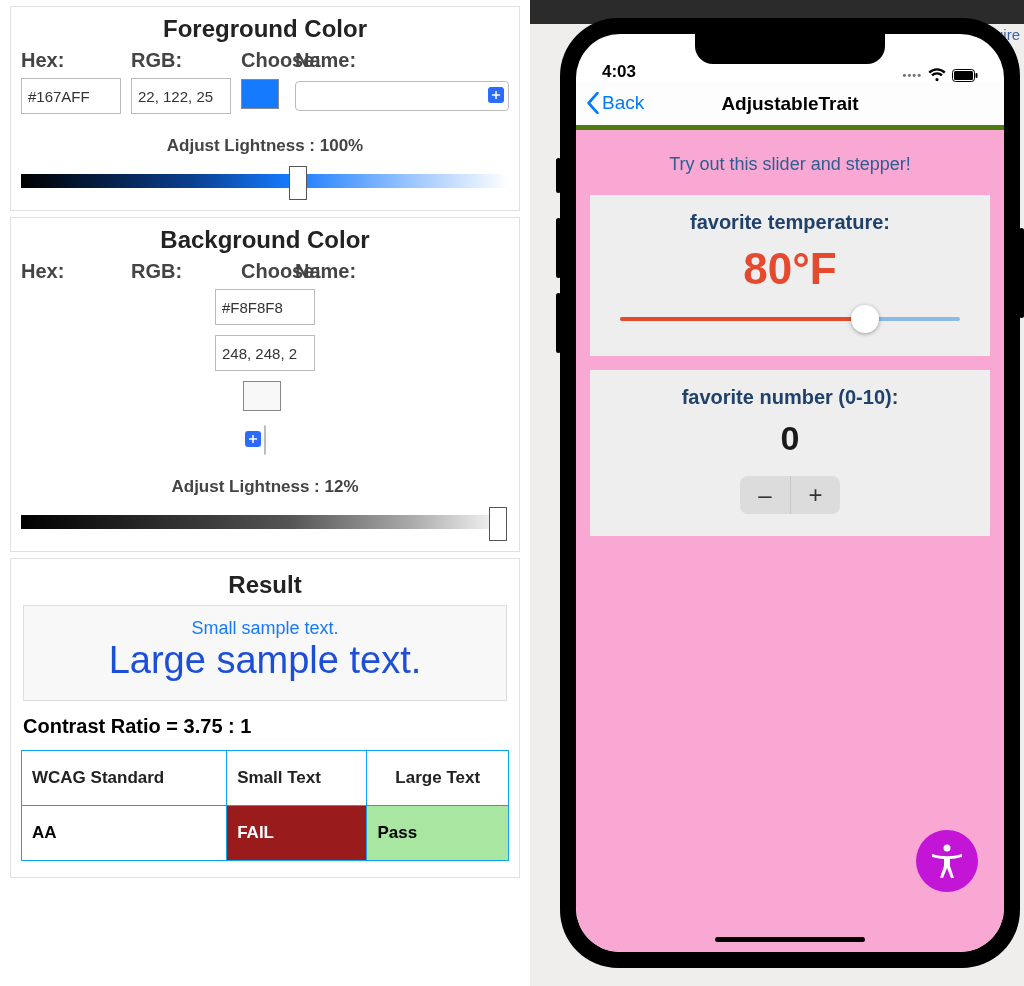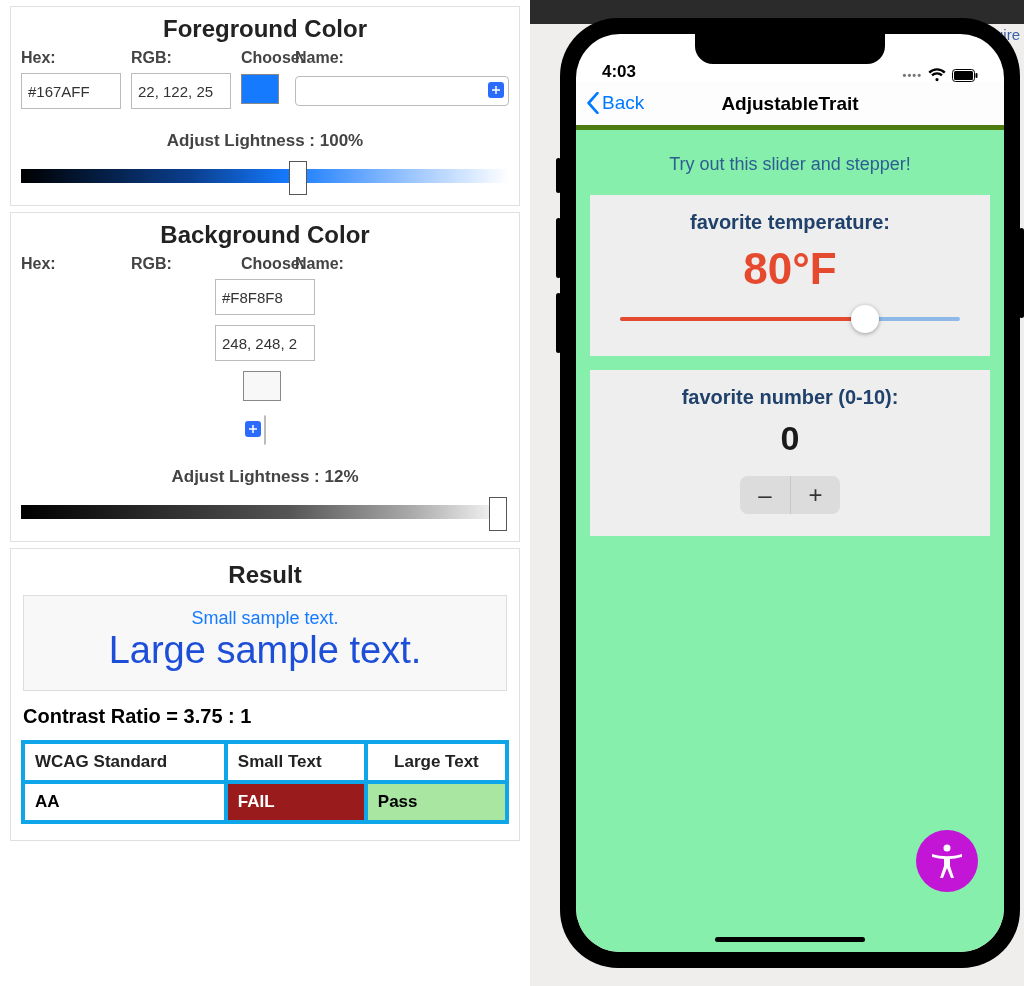--- a/index.html
+++ b/index.html
@@ -38,21 +38,21 @@
   .labels-row, .inputs-row {
     display: flex;
     gap: 10px;
     align-items: center;
   }
   .col-hex   { width: 100px; }
   .col-rgb   { width: 100px; }
   .col-swatch{ width: 44px; }
   .col-name  { flex: 1; }
   .field-label {
-    font-size: 16px;
+    font-size: 20px;
     font-weight: 700;
     color: #444;
   }
   input.text {
     width: 100%;
     height: 36px;
     border: 1px solid #bbb;
     font-size: 15px;
     padding: 0 6px;
     color: #333;
@@ -113,22 +113,22 @@
   .small-sample { font-size:18px; color:#167AFF; }
   .large-sample { font-size:38px; color:#1d4ed8; }
   .ratio-line { font-size:20px; font-weight:700; margin: 4px 0 12px 2px; }
 
   table.wcag {
     width: 100%;
     border-collapse: collapse;
     font-size: 17px;
   }
   table.wcag th, table.wcag td {
-    border:4px solid #0ea5e9;
-    padding: 8px 10px;
+    border:1px solid #0ea5e9;
+    padding: 17px 10px;
     text-align:left;
     font-weight:700;
   }
   table.wcag th { background:#fff; color:#222; }
   td.pass { background:#a8e6a1; text-align:center; font-weight:600; }
   td.fail { background:#9a1b1b; color:#fff; text-align:center; font-weight:700; }
 
   
   .right-area {
     position:absolute;
@@ -199,21 +199,21 @@
   .navbar .title { font-size:19px; font-weight:600; }
   .back-btn {
     position:absolute; left:10px; top:10px;
     display:flex; align-items:center; gap:2px;
     color:#007aff; font-size:19px;
   }
   .back-btn svg{ width:14px; height:22px; fill:#007aff; }
 
   .content {
     position:absolute; top:96px; left:0; right:0; bottom:0;
-    background:#86efac;
+    background:#f9a8d4;
     padding: 14px 14px 0 14px;
   }
   .intro {
     text-align:center;
     color:#2d5d91;
     font-size:18px;
     margin: 10px 0 20px 0;
   }
   .card {
     background:#eeeeee;

